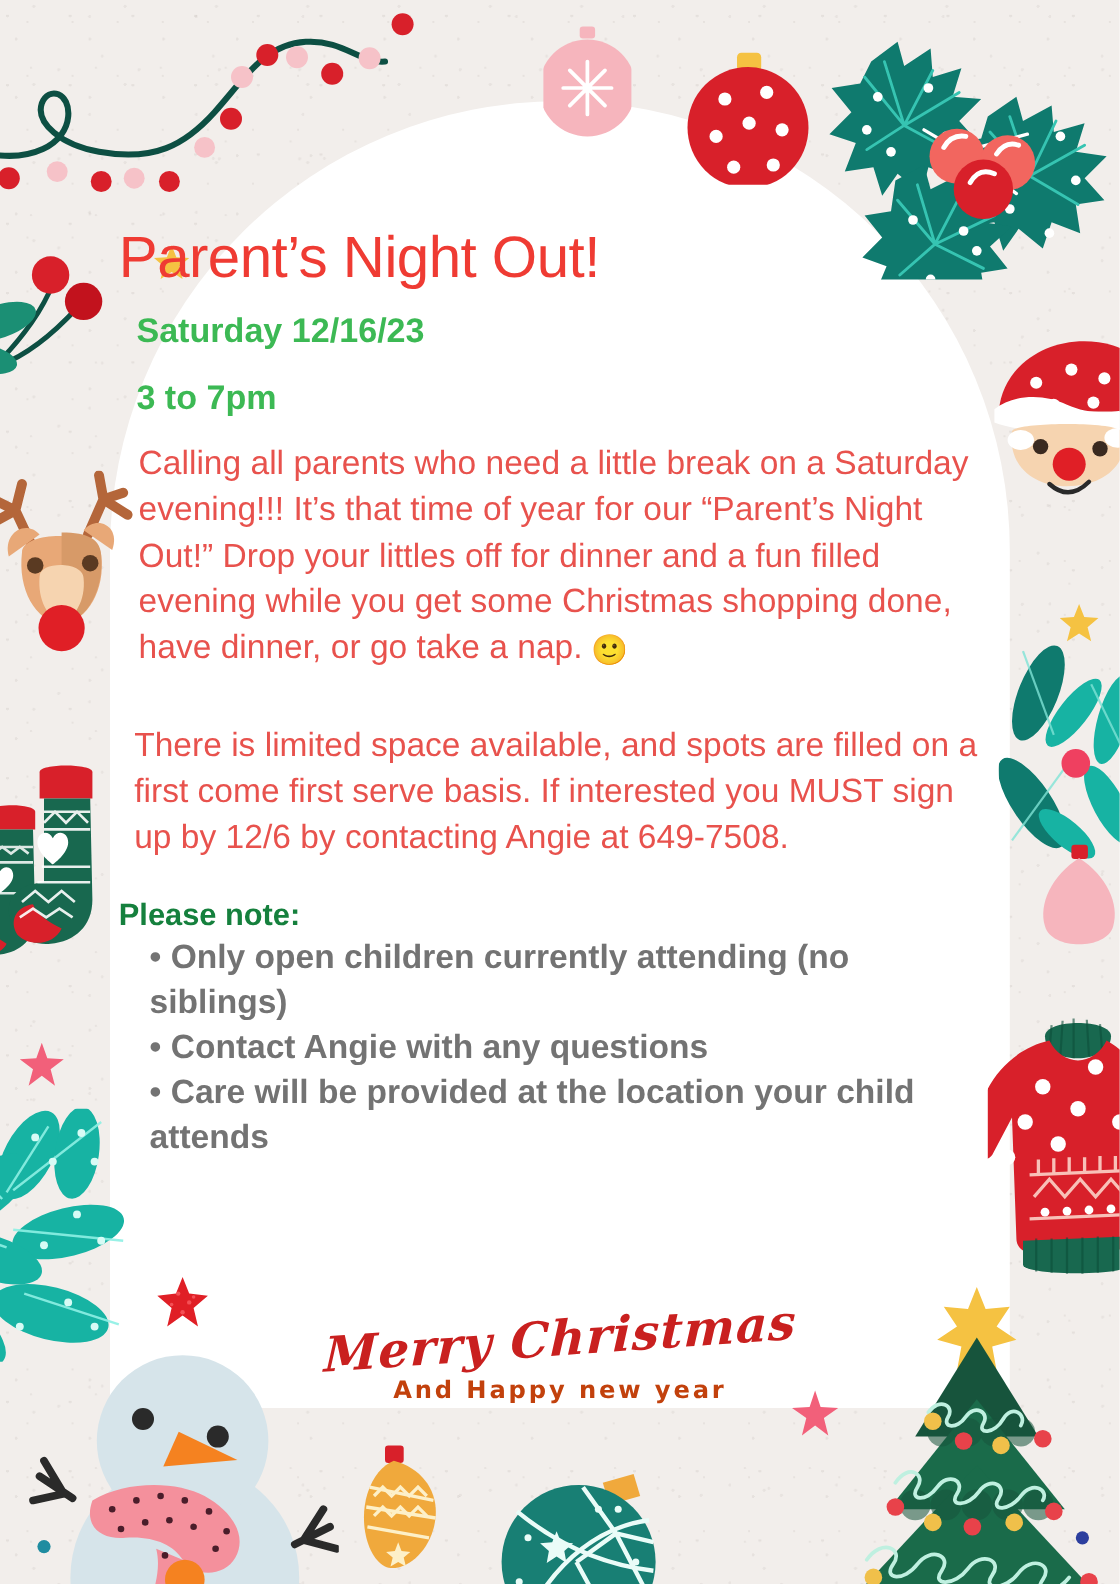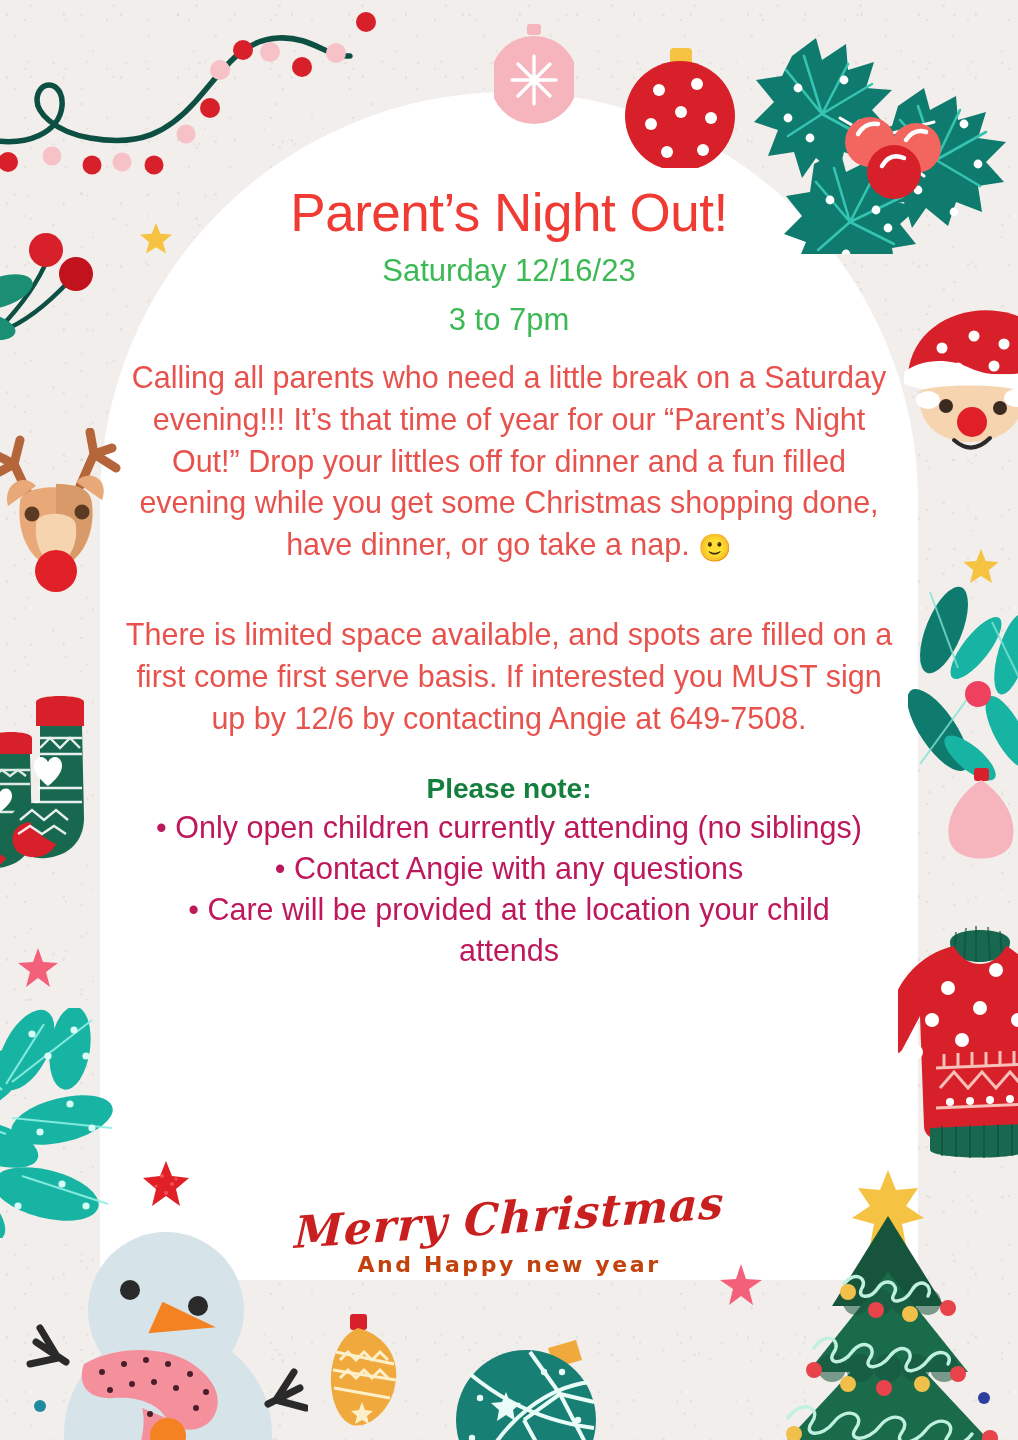--- a/index.html
+++ b/index.html
@@ -40,40 +40,40 @@
     width: 818px;
     height: 1188px;
     background: #ffffff;
     border-radius: 409px 409px 0 0;
   }
 
   
   #content {
     position: absolute;
     left: 108px;
-    top: 184px;
+    top: 206px;
     width: 802px;
-    text-align: center;
+    text-align: left;
     z-index: 40;
   }
 
   #title {
     font-size: 53px;
     line-height: 1.08;
     color: #ef3b33;
     letter-spacing: -0.5px;
     margin: 0 0 8px 0;
     font-weight: 400;
   }
   .subline {
     font-size: 31px;
     line-height: 1.45;
     color: #3cb954;
-    margin: 4px;
-    font-weight: 400;
+    margin: 16px;
+    font-weight: 700;
   }
   #para-intro {
     font-size: 30.5px;
     line-height: 1.37;
     color: #e8524d;
     margin: 14px 18px 0 18px;
     font-weight: 400;
   }
   #para-signup {
     font-size: 30.5px;
@@ -85,23 +85,23 @@
   #notes-head {
     font-size: 28px;
     line-height: 1.34;
     color: #15803d;
     margin: 30px 0 0 0;
     font-weight: 700;
   }
   .note-item {
     font-size: 30.5px;
     line-height: 1.34;
-    color: #be185d;
+    color: #737373;
     margin: 0 28px;
-    font-weight: 400;
+    font-weight: 700;
   }
   .emoji {
     font-size: 27px;
     vertical-align: -2px;
   }
 
   
   #greeting {
     position: absolute;
     left: 0;

